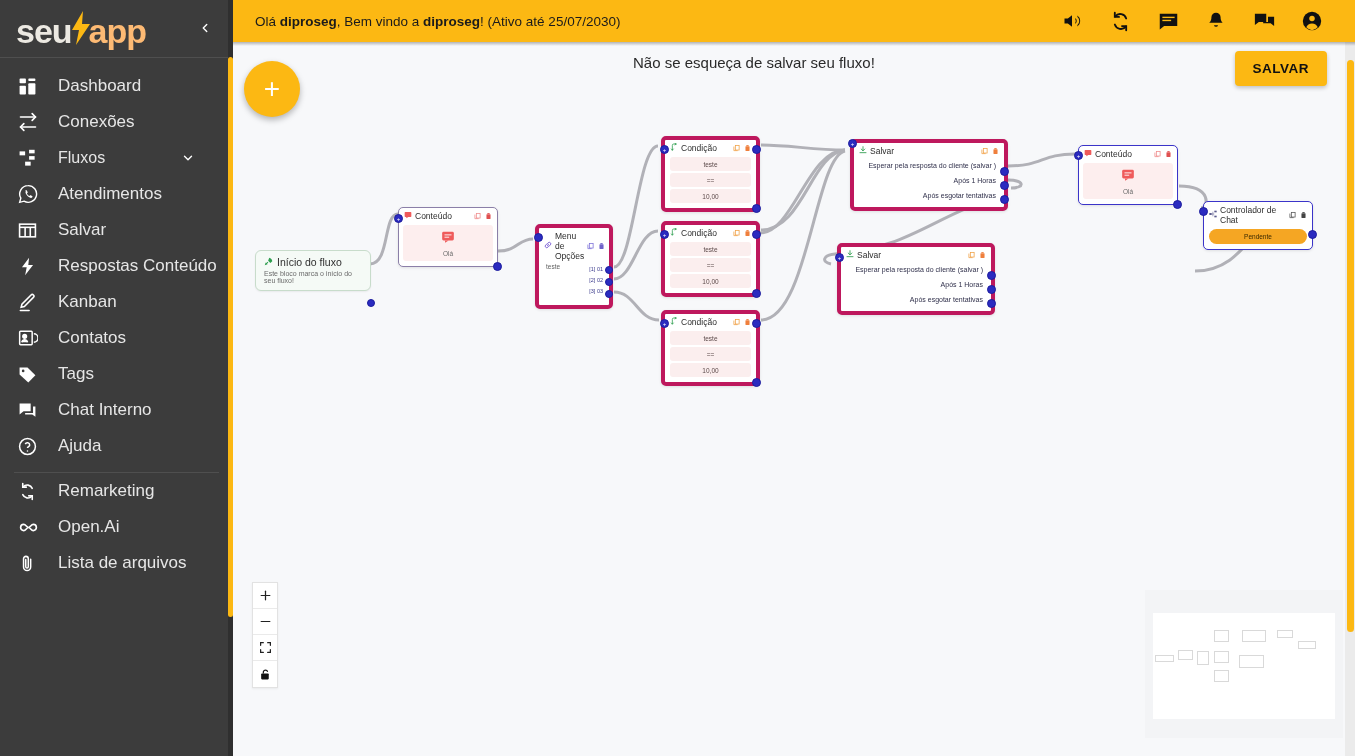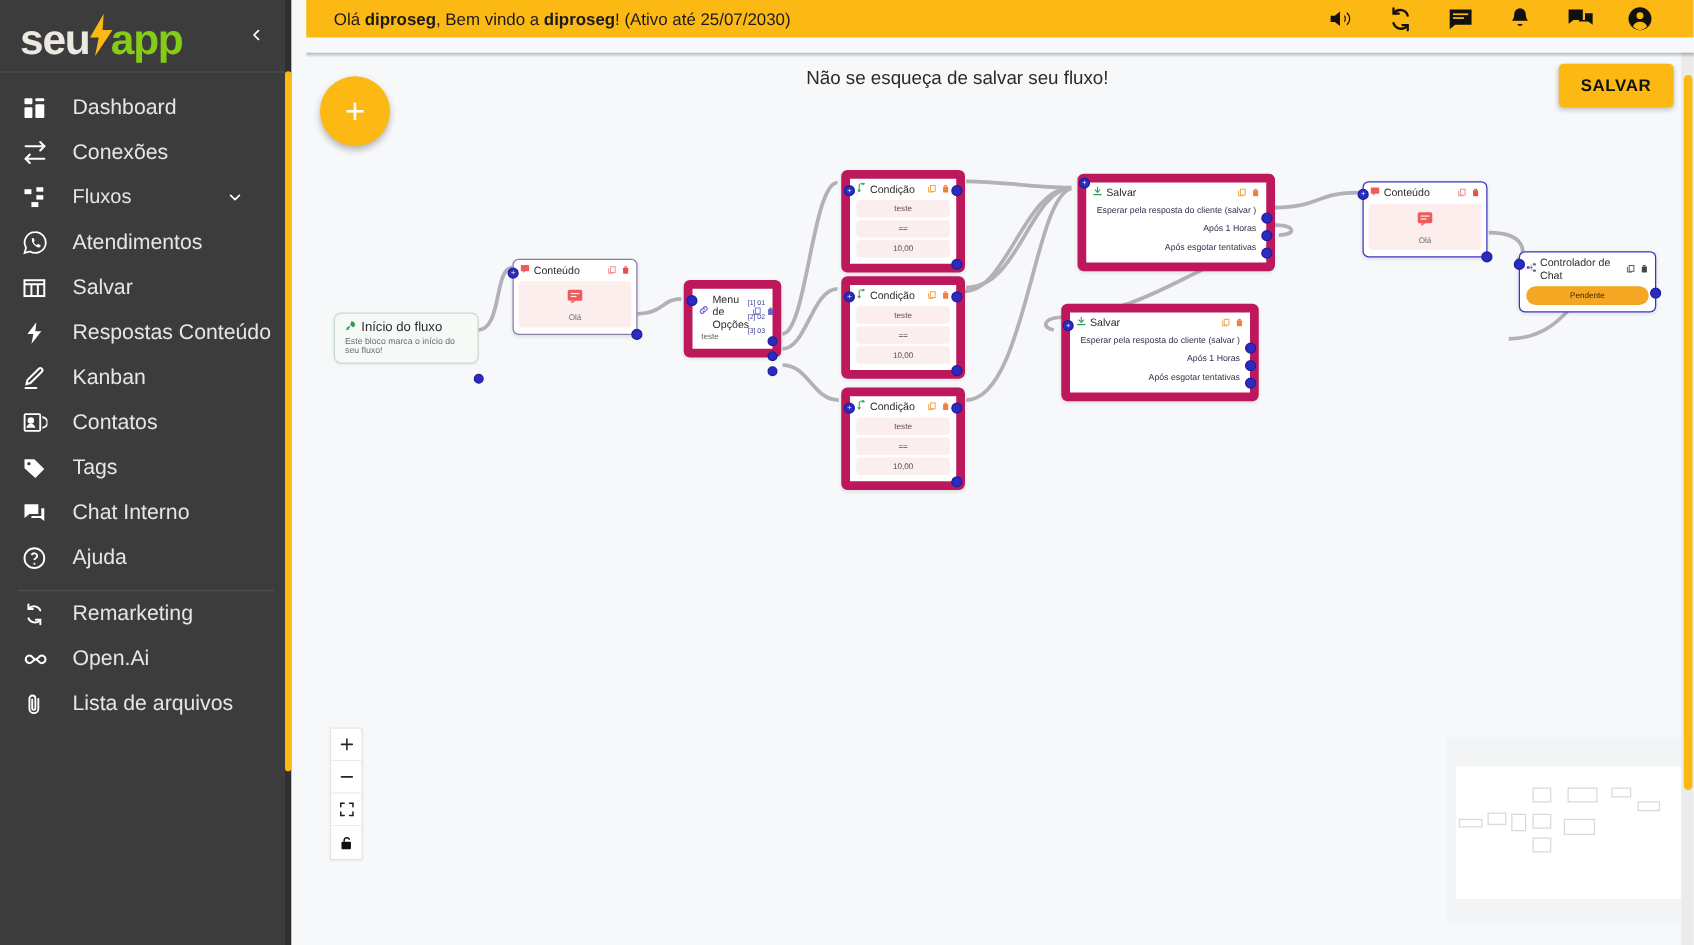--- a/index.html
+++ b/index.html
@@ -25,21 +25,21 @@
     height: 57px;
     display: flex; align-items: center;
     padding: 0 12px 0 16px;
     background: #3c3c3c;
     position: relative;
   }
   .logo { display: flex; align-items: baseline; font-size: 34px; font-weight: bold; letter-spacing: -1px; line-height: 1; }
   .logo .s1 { color: #ece9e2; }
   .logo .bolt { color: #fcb813; position: relative; display: inline-block; width: 20px; height: 34px; }
   .logo .bolt svg { position: absolute; left: -2px; top: 2px; }
-  .logo .s2 { color: #84cc16; margin-left: -3px; }
+  .logo .s2 { color: #fdba74; margin-left: -3px; }
   .collapse-btn {
     position: absolute; right: 18px; top: 18px;
     width: 20px; height: 20px; cursor: pointer;
     display: flex; align-items: center; justify-content: center;
     color: #ffffff;
   }
   .navdiv { height: 1px; background: #4f4f4f; margin: 0; }
   .navlist { padding-top: 10px; }
   .navitem {
     display: flex; align-items: center;
@@ -66,21 +66,21 @@
     width: 5px; height: 756px; background: #2f2f2f;
   }
   .side-scrollthumb {
     position: absolute; right: 0; top: 57px;
     width: 5px; height: 560px; background: #fcb813; border-radius: 3px;
   }
 
   
   .main { flex: 1; position: relative; height: 756px; background: #f7f8fa; }
   .topbar {
-    height: 30px; background: #fcb813;
+    height: 42px; background: #fcb813;
     display: flex; align-items: center;
     padding: 0 16px 0 22px;
     position: relative;
   }
   .greeting { font-size: 13.5px; color: #1b1b1b; }
   .greeting b { font-weight: bold; }
   .topicons { margin-left: auto; display: flex; align-items: center; gap: 26px; padding-right: 16px; }
   .topicon { width: 22px; height: 22px; display: flex; align-items: center; justify-content: center; color: #151515; cursor: pointer; }
 
   
@@ -141,21 +141,21 @@
     border: 1px solid #c8dccb;
     border-radius: 6px;
     padding: 5px 8px 6px 8px;
     box-shadow: 0 1px 2px rgba(0,0,0,0.06);
   }
   .node-start .title { display: flex; align-items: center; gap: 4px; font-size: 10.5px; color: #2f2f2f; }
   .node-start .desc { font-size: 7px; color: #6b6b6b; margin-top: 2px; }
 
   .node-box {
     background: #ffffff;
-    border: 7px solid #be185d;
+    border: 4px solid #be185d;
     border-radius: 5px;
     box-shadow: 0 1px 3px rgba(0,0,0,0.10);
   }
   .node-box.selected { border: 1.6px solid #3b34c9; }
   .node-box.purple { border: 1px solid #8b7fa8; }
 
   .nhead {
     display: flex; align-items: center; gap: 3px;
     padding: 3px 5px 2px 5px;
     font-size: 8.5px; color: #2c2c2c;
@@ -246,21 +246,21 @@
     z-index: 22;
   }
   .minimap-inner {
     position: absolute; left: 8px; top: 23px;
     width: 182px; height: 106px; background: #fff;
   }
   .mini-node {
     position: absolute; border: 1px solid #d9d9d9; background: #fff;
   }
 
-  .noselect { user-select: none; gap: 12px; }
+  .noselect { user-select: none; }
 </style>
 </head>
 <body>
 
 <div class="app noselect">
 
   <aside class="sidebar">
     <div class="brand">
       <div class="logo">
         <span class="s1">seu</span>
@@ -572,21 +572,21 @@
               </svg>
           </span>
           <span class="msg">Olá</span>
         </div>
         <div class="handle" style="left:-5px; top:6px;">
             <span class="cross">+</span>
           </div>
         <div class="handle" style="right:-5px; bottom:-5px;"></div>
       </div>
 
-      <div class="node node-box" style="left:302px; top:182px; width:78px; height:62px;">
+      <div class="node node-box" style="left:302px; top:182px; width:78px; height:85px;">
         <div class="nhead">
           <span>
             <svg width="8" height="8" viewBox="0 0 24 24" fill="none" stroke="#6c4fd0" stroke-width="2.6" stroke-linecap="round">
                 <path d="M10 14a4.5 4.5 0 0 0 6.5.3l2.6-2.6a4.6 4.6 0 0 0-6.5-6.5L11.2 6.6"></path>
                 <path d="M14 10a4.5 4.5 0 0 0-6.5-.3L4.9 12.3a4.6 4.6 0 0 0 6.5 6.5l1.4-1.4"></path>
               </svg>
           </span>
           <span>Menu de Opções</span>
           <span class="acts">
             <span>

